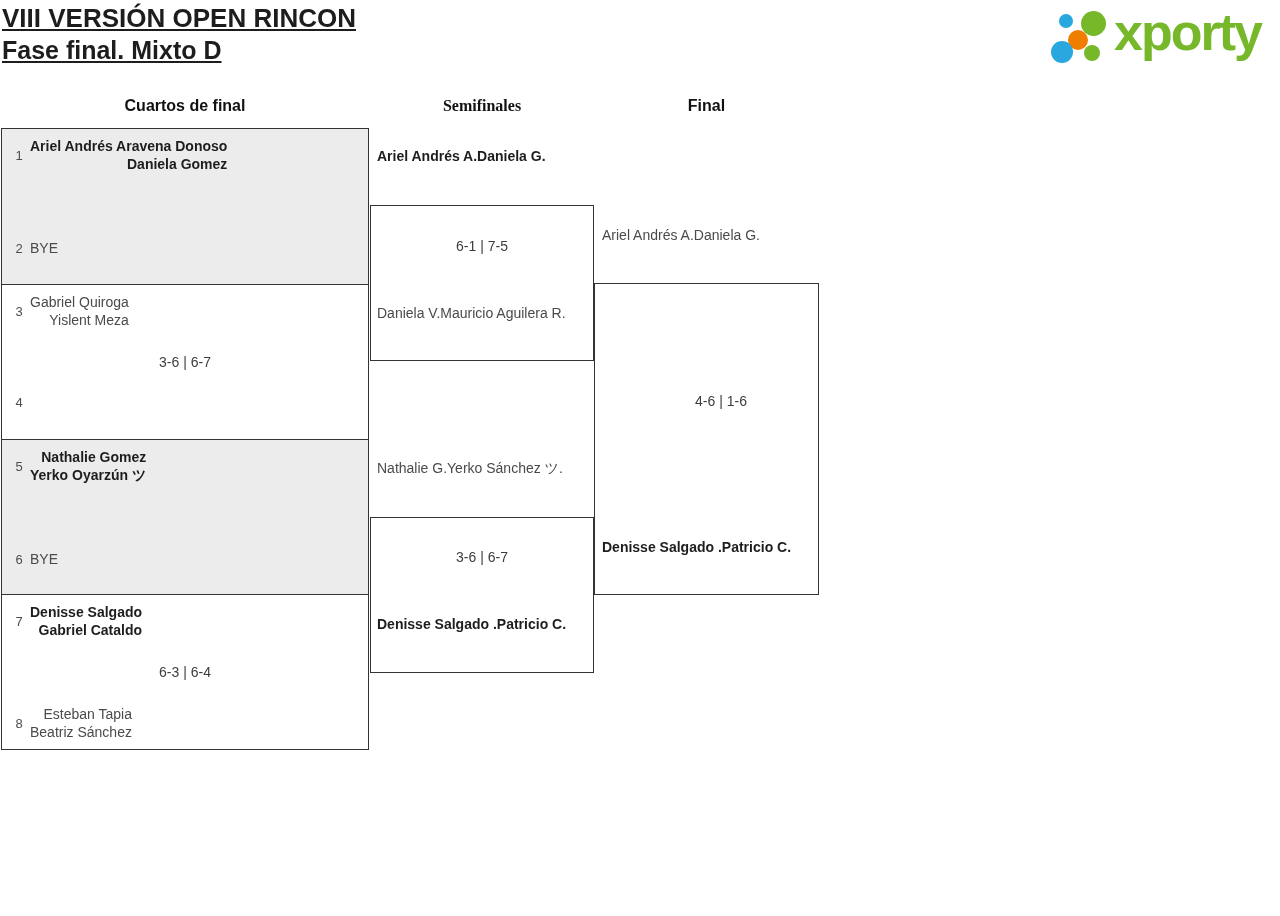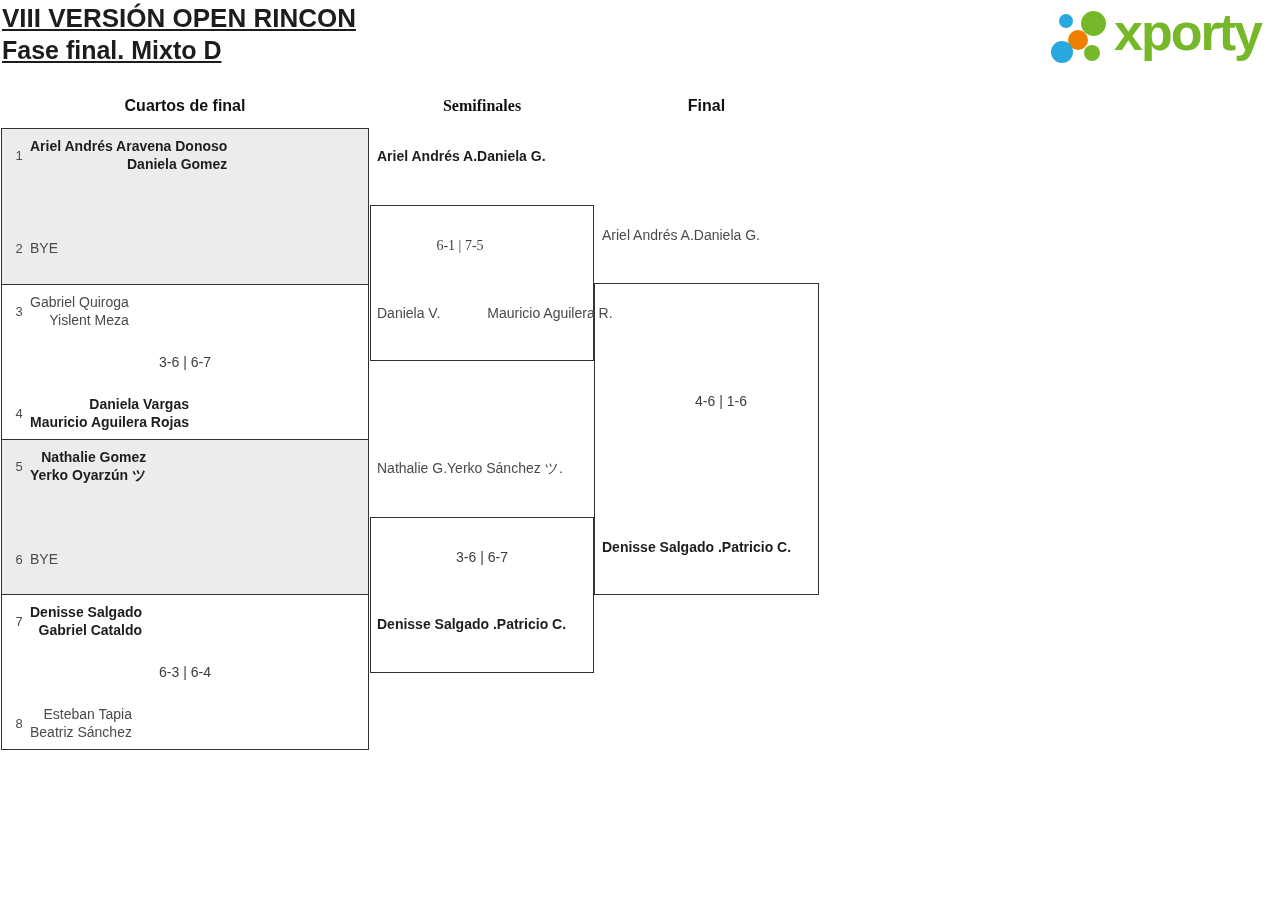--- a/index.html
+++ b/index.html
@@ -52,28 +52,28 @@
 
   
   .box{position:absolute;border:1px solid #333;background:transparent;}
   .sf1-box  {left:370px;top:205px;width:224px;height:156px;}
   .sf2-box  {left:370px;top:517px;width:224px;height:156px;}
   .final-box{left:594px;top:283px;width:225px;height:312px;}
 
   .slot-label{position:absolute;display:flex;flex-direction:row;}
   .slot-label span{font-size:14px;line-height:18px;white-space:pre;}
   .sf1-a{left:377px;top:147px;}
-  .sf1-b{left:377px;top:304px;gap:47px;}
+  .sf1-b{left:377px;top:304px;}
   .sf2-a{left:377px;top:459px;}
   .sf2-b{left:377px;top:615px;}
   .fin-a{left:602px;top:226px;}
   .fin-b{left:602px;top:538px;}
 
   .round-score{position:absolute;text-align:center;font-size:14px;color:#3d3d3d;}
-  .sf1-score{left:348px;width:224px;top:238px;font-family:Liberation Serif, serif;}
+  .sf1-score{left:370px;width:224px;top:238px;}
   .sf2-score{left:370px;width:224px;top:549px;}
   .fin-score{left:594px;width:254px;top:393px;}
 </style>
 </head>
 <body>
 
 <div class="page">
 
   <div class="title-block">
     <div class="title-line1">VIII VERSIÓN OPEN RINCON</div>
@@ -115,24 +115,20 @@
       <div class="team team-top">
         <span class="seed">3</span>
         <span class="names loser">
           <span>Gabriel Quiroga</span>
           <span>Yislent Meza</span>
         </span>
       </div>
       <div class="qf-score">3-6 | 6-7</div>
       <div class="team team-bottom">
         <span class="seed">4</span>
-        <span class="names winner">
-          <span>Daniela Vargas</span>
-          <span>Mauricio Aguilera Rojas</span>
-        </span>
       </div>
     </div>
 
     <div class="qf-cell shaded">
       <div class="team team-top">
         <span class="seed">5</span>
         <span class="names winner">
           <span>Nathalie Gomez</span>
           <span>Yerko Oyarzún ツ</span>
         </span>

